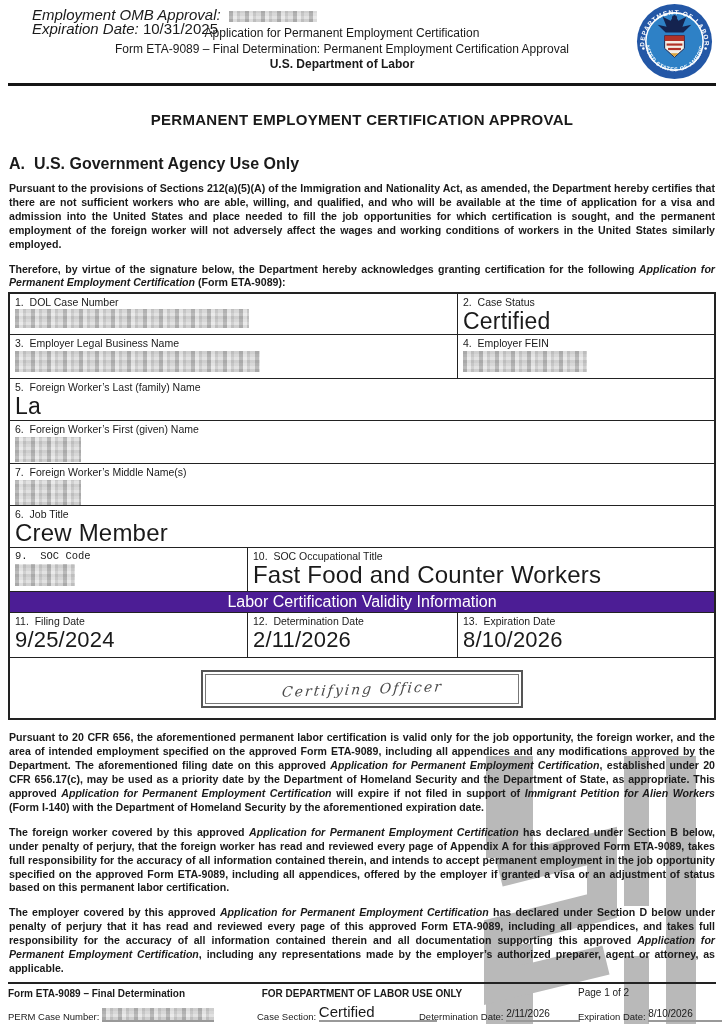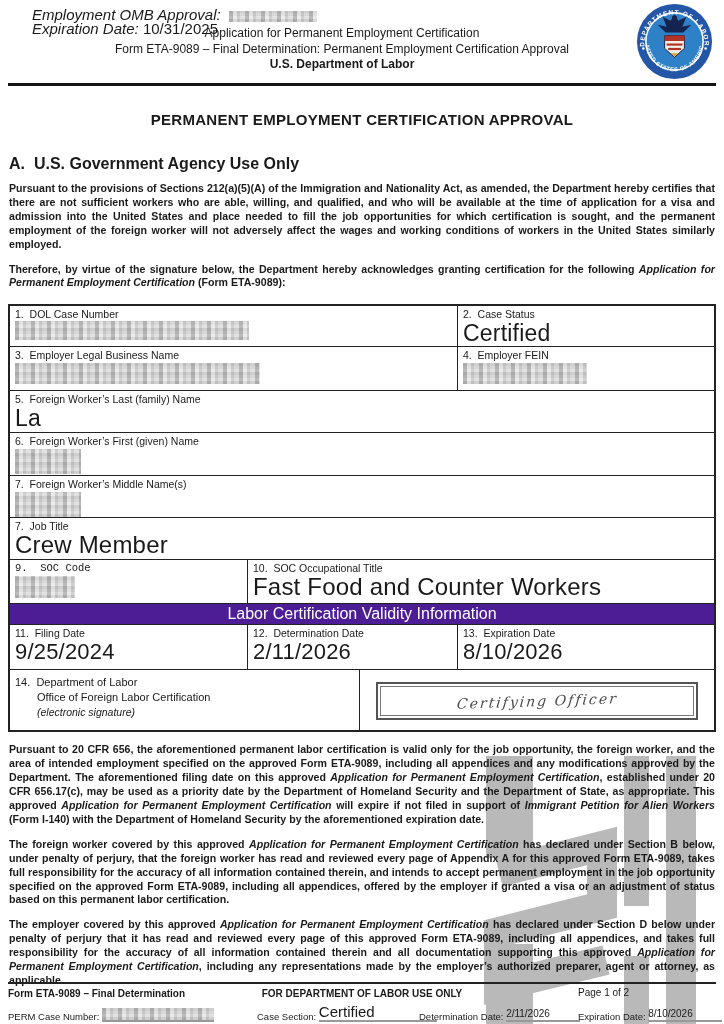--- a/index.html
+++ b/index.html
@@ -20,21 +20,21 @@
   .hdr-center .b { font-weight:bold; }
   .seal { position:absolute; right:10px; top:2px; width:79px; height:79px; }
   .hdr-rule { position:absolute; left:8px; right:8px; bottom:0; height:3px; background:#151515; }
 
   
   .doc-title { text-align:center; font-size:15px; font-weight:bold; letter-spacing:.3px; margin-top:25px; }
   .section-a { padding:0 9px; margin-top:27px; font-size:16px; font-weight:bold; white-space:pre-wrap; }
   .para { padding:0 9px; margin-top:9px; font-size:10.6px; line-height:13.9px; text-align:justify;font-weight:bold; }
 
   
-  .ftable { margin:14px 8px 0; border:2px solid #222; }
+  .ftable { margin:2px 8px 0; border:2px solid #222; }
   .frow { display:flex; border-bottom:1.5px solid #222; }
   .frow:last-child { border-bottom:none; }
   .fcell { padding:2px 5px 1px; overflow:hidden; }
   .fcell + .fcell { border-left:1.5px solid #222; }
   .cell-label { font-size:10.5px; white-space:pre-wrap; }
   .cell-value { font-size:23px; line-height:26px; letter-spacing:.2px; }
   .cell-value.date { font-size:22px; }
   .redacted { background-color:#dedede;
     background-image:
       repeating-linear-gradient(90deg, rgba(150,150,150,.55) 0 4px, rgba(236,236,236,.6) 4px 8px, rgba(185,185,185,.5) 8px 11px, rgba(220,220,220,.5) 11px 16px),
@@ -172,21 +172,21 @@
 
     <div class="frow" style="height:42px;">
       <div class="fcell" style="flex:1;">
         <div class="cell-label">7.  Foreign Worker’s Middle Name(s)</div>
         <div class="redacted" style="width:66px;height:25px;margin-top:2px;"></div>
       </div>
     </div>
 
     <div class="frow" style="height:42px;">
       <div class="fcell" style="flex:1;">
-        <div class="cell-label">7.  Job Title</div>
+        <div class="cell-label">6.  Job Title</div>
         <div class="cell-value" style="font-size:24px;">Crew Member</div>
       </div>
     </div>
 
     <div class="frow" style="height:44px;">
       <div class="fcell" style="width:237px;font-family:Liberation Mono, monospace;">
         <div class="cell-label">9.  SOC Code</div>
         <div class="redacted" style="width:60px;height:22px;margin-top:2px;"></div>
       </div>
       <div class="fcell" style="flex:1;">
@@ -206,27 +206,20 @@
         <div class="cell-label">12.  Determination Date</div>
         <div class="cell-value date">2/11/2026</div>
       </div>
       <div class="fcell" style="flex:1;">
         <div class="cell-label">13.  Expiration Date</div>
         <div class="cell-value date">8/10/2026</div>
       </div>
     </div>
 
     <div class="frow" style="height:60px;">
-      <div class="fcell" style="width:349px;">
-        <div class="sig-lines">
-          <div class="cell-label" style="font-size:11px;">14.  Department of Labor</div>
-          <div class="ind">Office of Foreign Labor Certification</div>
-          <div class="ind it" style="font-size:10.5px;">(electronic signature)</div>
-        </div>
-      </div>
       <div class="fcell sig-cell" style="flex:1;">
         <div class="sig-box">
           <div class="sig-inner">
             <span class="sig-script">Certifying Officer</span>
           </div>
         </div>
       </div>
     </div>
 
   </div>

